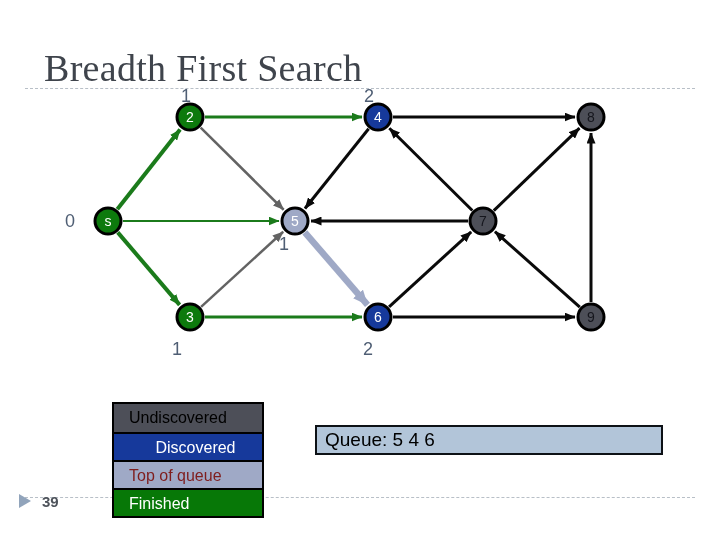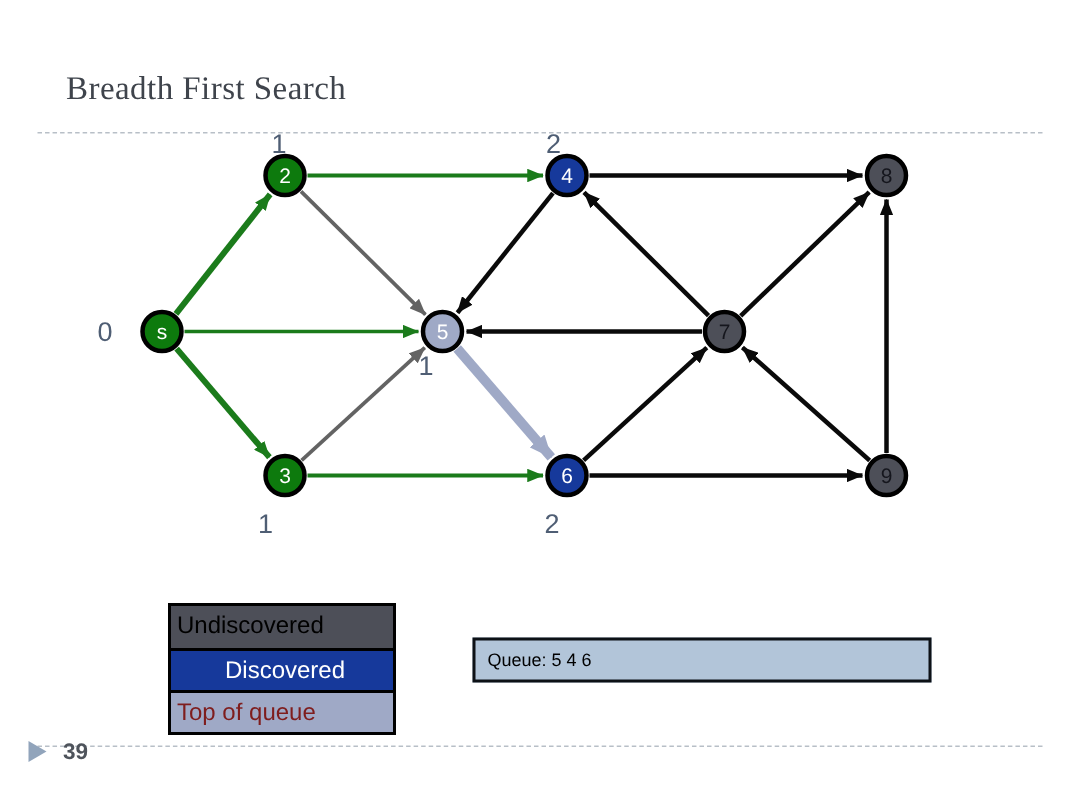--- a/index.html
+++ b/index.html
@@ -1,28 +1,28 @@
 <!DOCTYPE html>
 <html><head>
 <meta charset="utf-8">
 <style>
   html,body{margin:0;padding:0;background:#fff;}
   .slide{position:relative;width:720px;height:540px;background:#ffffff;overflow:hidden;
          font-family:"Liberation Sans",sans-serif;}
   .title{position:absolute;left:44px;top:46px;margin:0;font-family:"Liberation Serif","DejaVu Serif",serif;
-         font-weight:400;font-size:22px;color:#3f444c;letter-spacing:0.3px;}
+         font-weight:400;font-size:38px;color:#3f444c;letter-spacing:0.3px;}
   .dash{position:absolute;left:25px;width:670px;height:0;border-top:1px dashed #b8bfc7;}
   .dash.top{top:88px;}
   .dash.bottom{top:497px;}
   #graph-svg{position:absolute;left:0;top:0;}
   .legend{position:absolute;left:112px;top:402px;width:152px;border:2px solid #000;box-sizing:border-box;}
-  .legend-row{height:28px;line-height:28px;padding-left:4px;font-size:16px;box-sizing:border-box;}
+  .legend-row{height:28px;line-height:28px;padding-left:15px;font-size:16px;box-sizing:border-box;}
   .legend-row + .legend-row{border-top:2px solid #000;}
-  .queue-box{position:absolute;left:315px;top:425px;width:306px;height:30px;box-sizing:border-box;
-             border:2px solid #0d1116;line-height:26px;padding-left:8px;font-size:12px;color:#000;}
+  .queue-box{position:absolute;left:315px;top:425px;width:348px;height:30px;box-sizing:border-box;
+             border:2px solid #0d1116;line-height:26px;padding-left:8px;font-size:19px;color:#000;}
   .footer-tri{position:absolute;left:19px;top:494px;width:0;height:0;
               border-left:12px solid #91a4bb;border-top:7px solid transparent;border-bottom:7px solid transparent;}
   .page-number{position:absolute;left:42px;top:493px;font-size:15px;color:#4e535b;font-weight:bold;}
 </style>
 </head>
 <body>
 
 <div class="slide">
   <h1 class="title">Breadth First Search</h1>
   <div class="dash top"></div>
@@ -84,19 +84,20 @@
       <text x="177" y="349" dy="0.35em" text-anchor="middle" font-size="18" fill="#4f5e74">1</text>
       <text x="368" y="349" dy="0.35em" text-anchor="middle" font-size="18" fill="#4f5e74">2</text>
     </svg>
 
   <div class="dash bottom"></div>
 
   <div class="legend">
     <div class="legend-row" style="background: rgb(77, 79, 88); color: rgb(0, 0, 0);">Undiscovered</div>
     <div class="legend-row" style="background: rgb(22, 57, 155); color: rgb(255, 255, 255); text-align: center;">Discovered</div>
     <div class="legend-row" style="background: rgb(159, 169, 198); color: #7f1d1d;">Top of queue</div>
+    <div class="legend-row" style="background: rgb(7, 120, 7); color: rgb(255, 255, 255);">Finished</div>
   </div>
 
   <div class="queue-box" style="background: rgb(178, 197, 217);">Queue: 5 4 6</div>
 
   <div class="footer-tri"></div>
   <div class="page-number">39</div>
 </div>
 
 </body></html>

